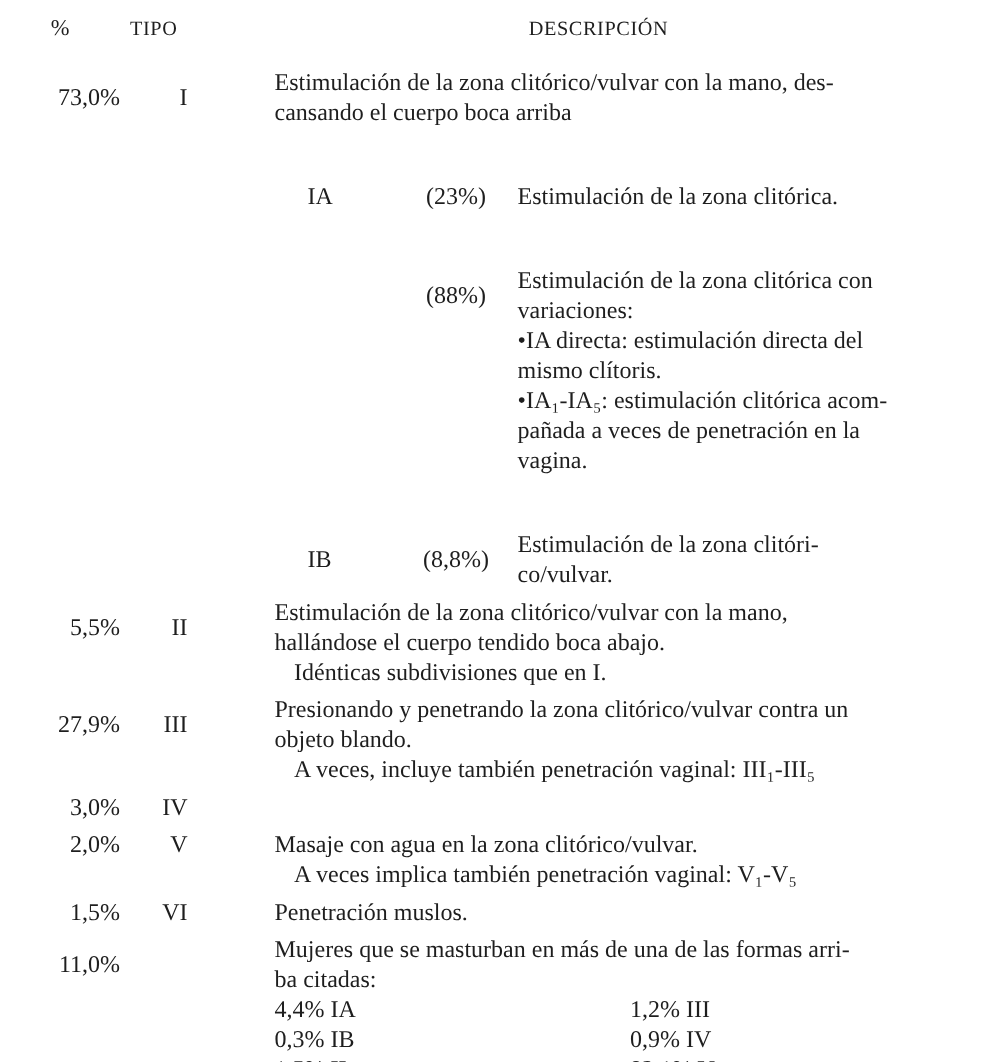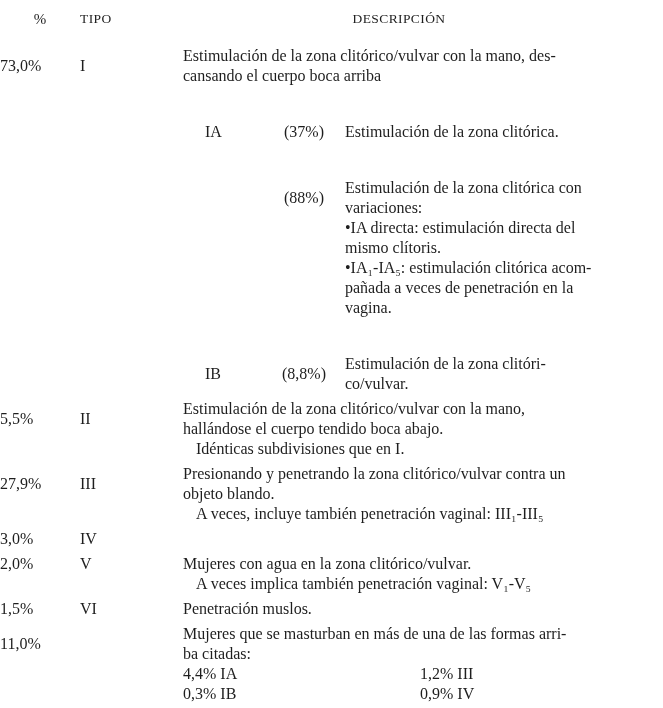--- a/index.html
+++ b/index.html
@@ -18,30 +18,30 @@
   }
   
   .header-row {
     display: grid;
     grid-template-columns: 80px 45px 1fr;
     margin-bottom: 17px;
     font-size: 13.5px;
     letter-spacing: 0.4px;
   }
   .h-pct  { text-align: center; font-size: 15px; letter-spacing: 0; }
-  .h-tipo { text-align: left; }
+  .h-tipo { text-align: center; }
   .h-desc { text-align: center; padding-left: 58px; padding-right: 48px; }
   
   .row {
     display: grid;
     grid-template-columns: 80px 45px 1fr;
     align-items: start;
     margin-bottom: 5px;
   }
-  .pct, .tipo { text-align: left; }
+  .pct, .tipo { text-align: right; }
   .center-2 .pct, .center-2 .tipo { padding-top: 10px; }
   .desc { padding-left: 58px; padding-right: 14px; }
   .para, .note, .sub-text, .sub-bullets, .col-left, .col-right { white-space: pre-wrap; }
   .note { padding-left: 13px; }
   
   .subrow {
     display: grid;
     grid-template-columns: 80px 82px 1fr;
     align-items: center;
     margin-top: 36px;
@@ -67,21 +67,21 @@
   </div>
 
   <div class="row center-2">
     <div class="pct">73,0%</div>
     <div class="tipo">I</div>
     <div class="desc">
       <div class="para">Estimulación de la zona clitórico/vulvar con la mano, des-
 cansando el cuerpo boca arriba</div>
       <div class="subrow">
         <div class="sub-label">IA</div>
-        <div class="sub-pct">(37%)</div>
+        <div class="sub-pct">(23%)</div>
         <div class="sub-text">Estimulación de la zona clitórica.</div>
       </div>
       <div class="subrow">
         <div class="sub-label"></div>
         <div class="sub-pct">(88%)</div>
         <div class="sub-text">Estimulación de la zona clitórica con
 variaciones:</div>
         <div class="sub-bullets">•IA directa: estimulación directa del
 mismo clítoris.
 •IA₁-IA₅: estimulación clitórica acom-
@@ -119,21 +119,21 @@
 
   <div class="row">
     <div class="pct">3,0%</div>
     <div class="tipo">IV</div>
   </div>
 
   <div class="row">
     <div class="pct">2,0%</div>
     <div class="tipo">V</div>
     <div class="desc">
-      <div class="para">Mujeres con agua en la zona clitórico/vulvar.</div>
+      <div class="para">Masaje con agua en la zona clitórico/vulvar.</div>
       <div class="note">A veces implica también penetración vaginal: V₁-V₅</div>
     </div>
   </div>
 
   <div class="row">
     <div class="pct">1,5%</div>
     <div class="tipo">VI</div>
     <div class="desc">
       <div class="para">Penetración muslos.</div>
     </div>

